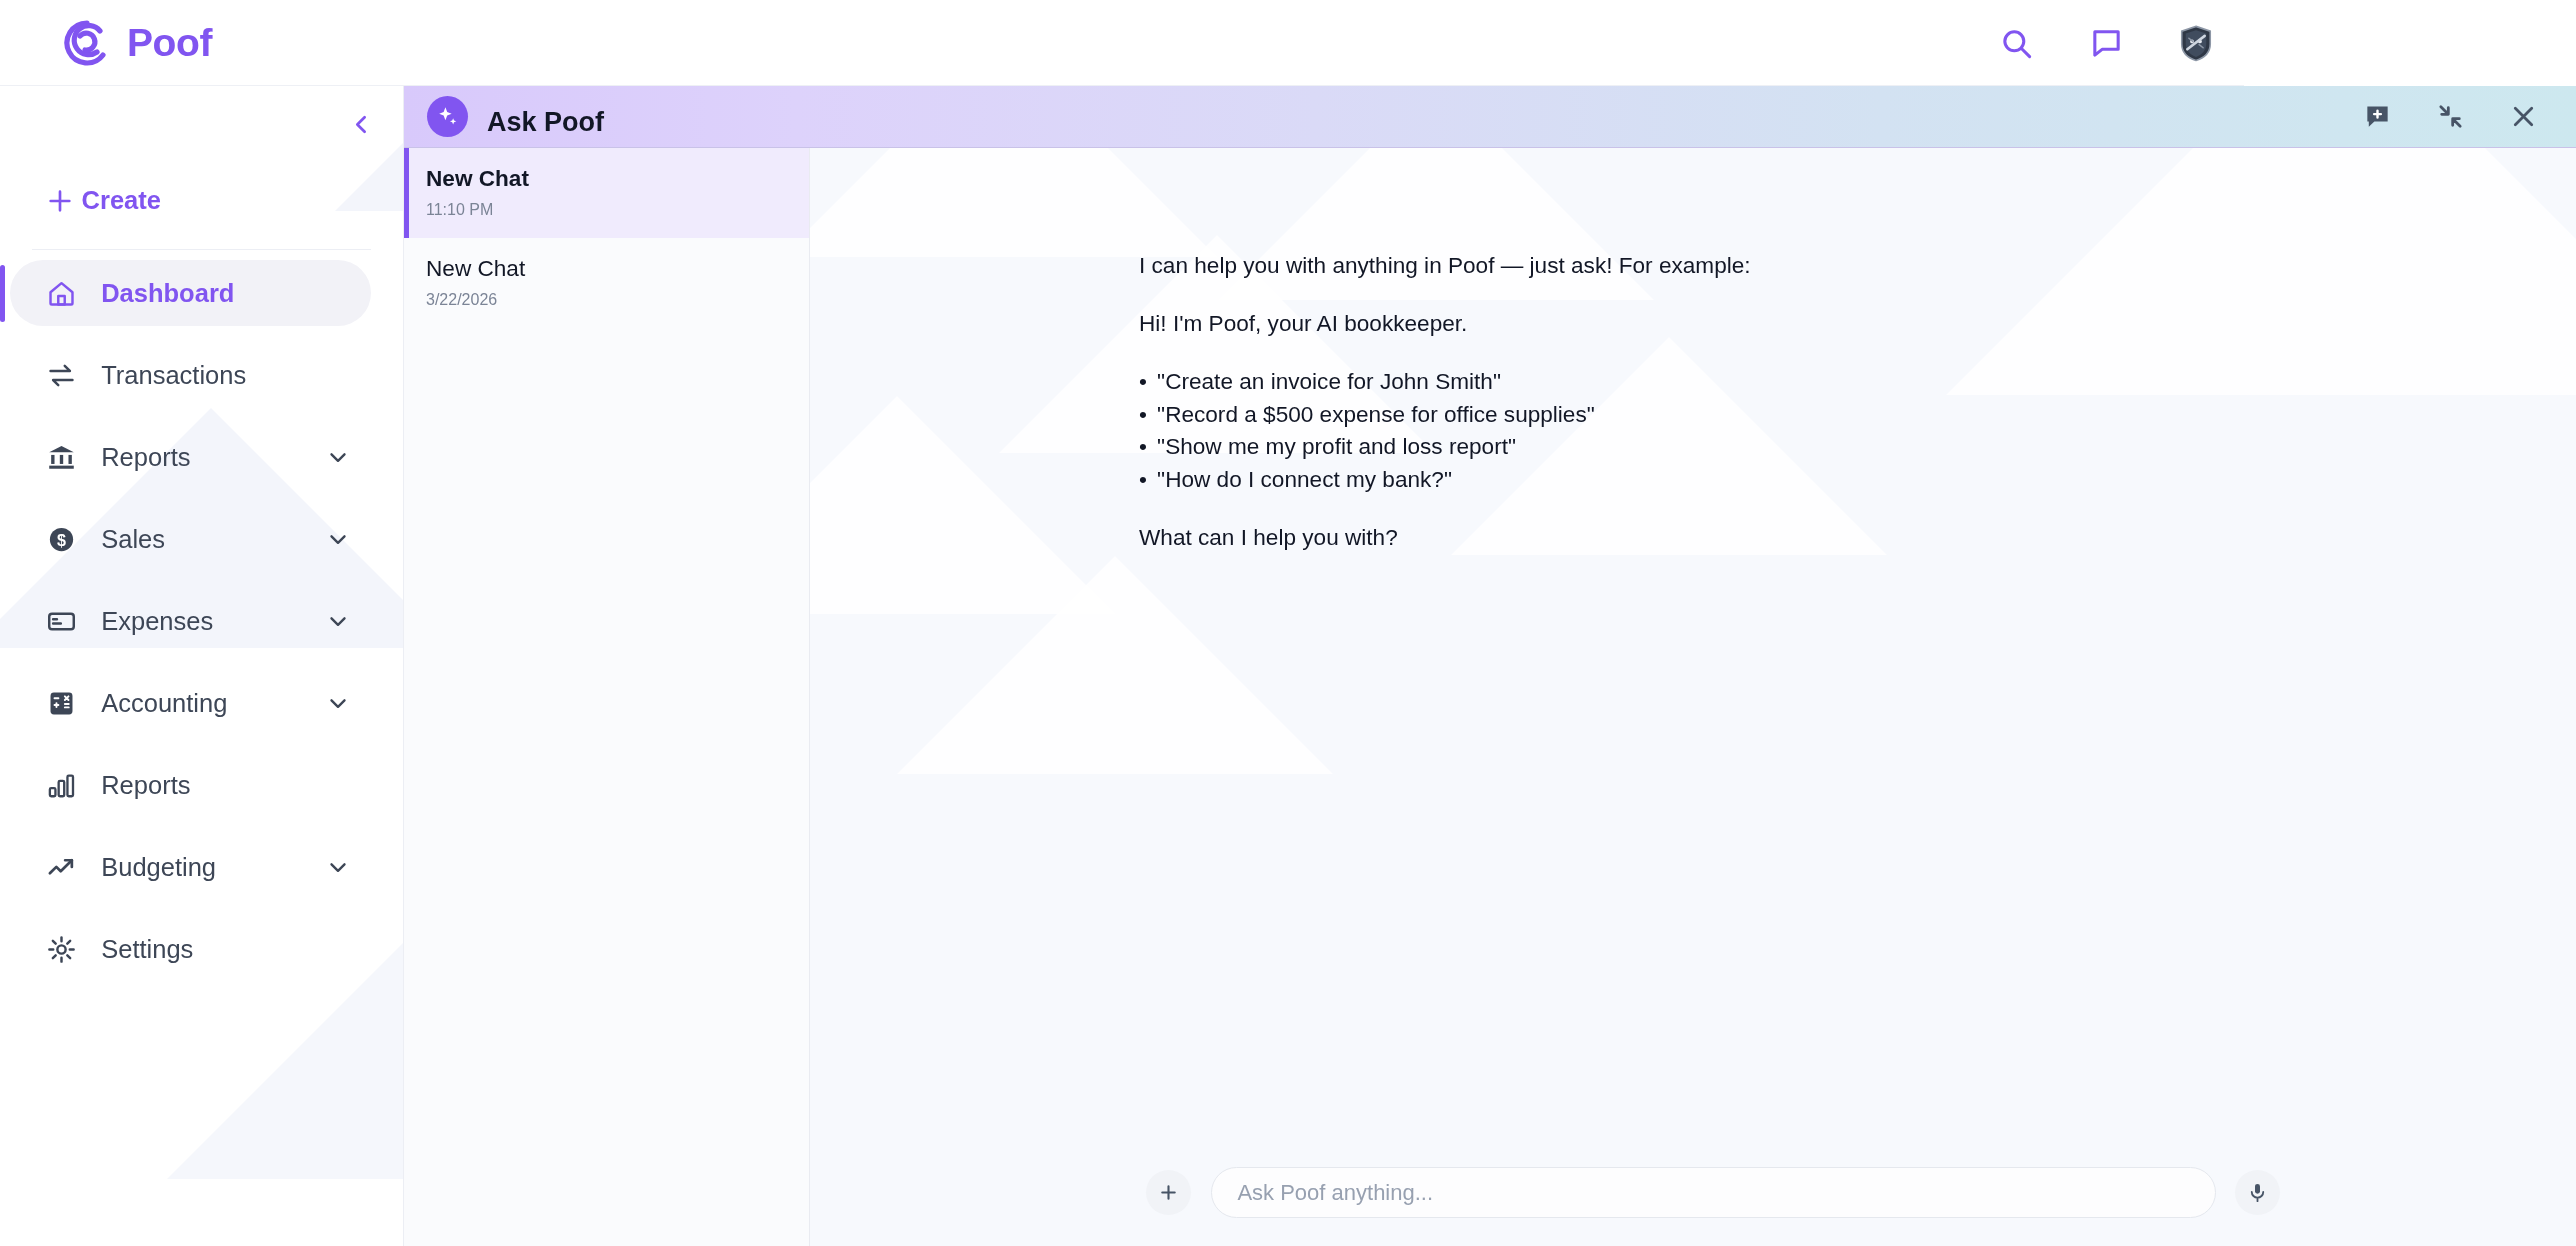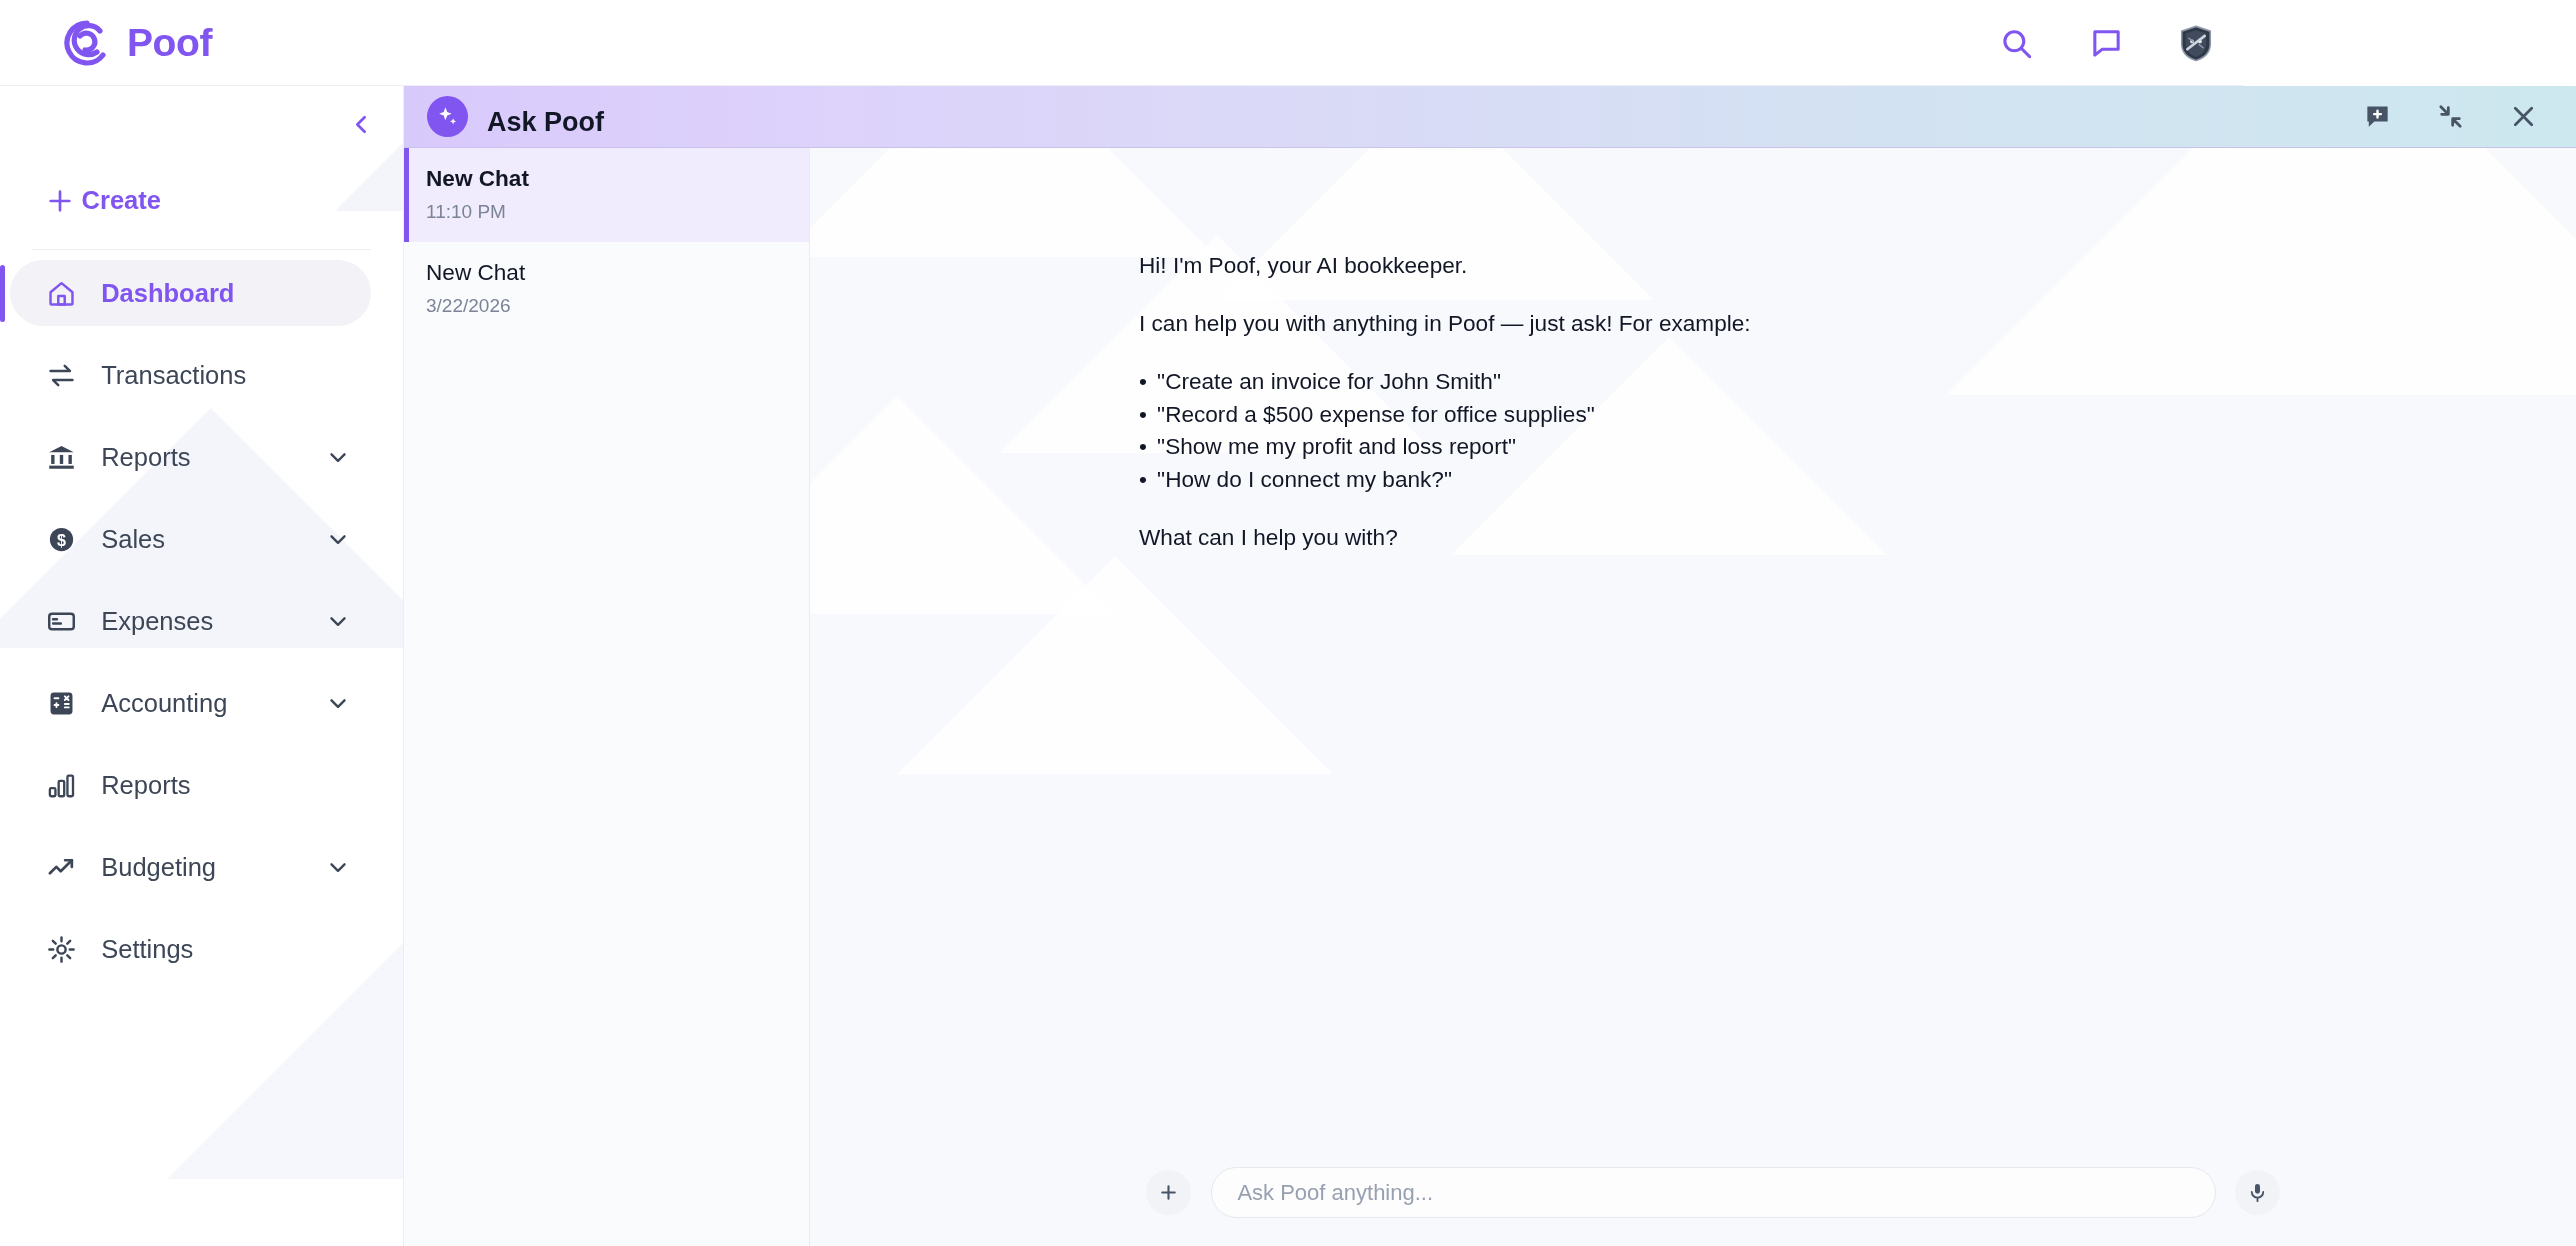--- a/index.html
+++ b/index.html
@@ -99,21 +99,21 @@
   }
   .conv-head {
     height: 48px; display: flex; align-items: center; padding: 0 22px 0 20.4px;
     border-bottom: 0.7px solid #eef0f4;
   }
   .conv-head .t { font-size: 18px; font-weight: 700; letter-spacing: 1.2px; color: #3f4a5c; }
   .conv-head .addbtn { margin-left: auto; width: 32px; height: 32px; display:flex; align-items:center; justify-content:center; cursor:pointer; }
 
   .conv-item { position: relative; padding: 17.5px 22px 19px 22px; cursor: pointer; }
   .conv-item .nm { font-size: 22.6px; color: #121726; }
-  .conv-item .ts { font-size: 19px; color: #7b8496; margin-top: 9.5px; }
+  .conv-item .ts { font-size: 16px; color: #7b8496; margin-top: 9.5px; }
   .conv-item.active { background: #f0ebfd; }
   .conv-item.active .nm { font-weight: 700; }
   .conv-item.active::before {
     content:""; position:absolute; left: 0; top: 0; bottom: 0; width: 5.1px; background: #8155f0;
   }
 
   
   .chat {
     position: absolute; left: 406px; top: 62px; width: 1766px; height: 1099px;
     background: #f7f9fd; overflow: hidden;
@@ -391,22 +391,22 @@
         <div class="d" style="left:-29px; top:-109px;"></div>
         <div class="d" style="left:189px; top:87px;"></div>
         <div class="d" style="left:408px; top:-66px;"></div>
         <div class="d" style="left:-131px; top:248px;"></div>
         <div class="d" style="left:87px; top:408px;"></div>
         <div class="d" style="left:641px; top:189px;"></div>
         <div class="d" style="left:1136px; top:-146px; border-bottom-width:393px; border-left-width:393px; border-right-width:393px;"></div>
       </div>
 
       <div class="msgbody">
+        <p>I can help you with anything in Poof — just ask! For example:</p>
         <p>Hi! I'm Poof, your AI bookkeeper.</p>
-        <p>I can help you with anything in Poof — just ask! For example:</p>
         <ul>
           <li>"Create an invoice for John Smith"</li>
           <li>"Record a $500 expense for office supplies"</li>
           <li>"Show me my profit and loss report"</li>
           <li>"How do I connect my bank?"</li>
         </ul>
         <p>What can I help you with?</p>
       </div>
 
       <div class="composer">

